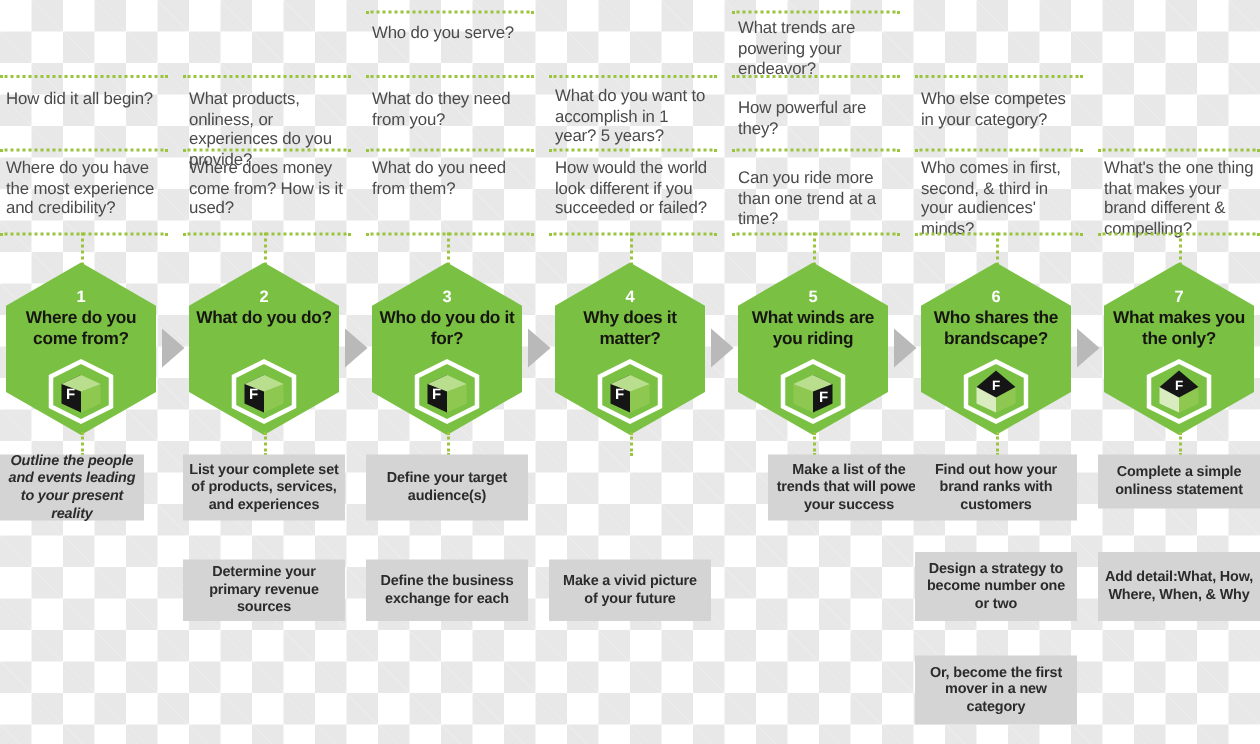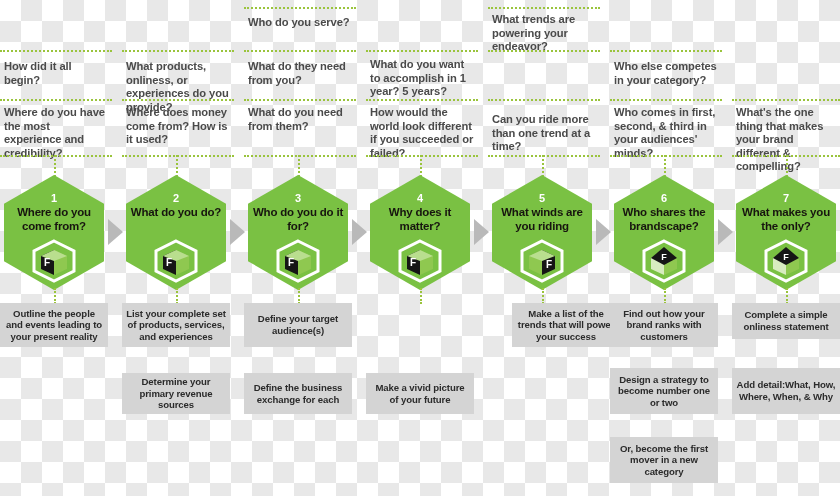--- a/index.html
+++ b/index.html
@@ -21,21 +21,20 @@
     background-position:0 0, 21px 21px;
   }
   .qcell{
     position:absolute;
     box-sizing:border-box;
     padding:0 4px;
     color:#4a4a4a;
     font-size:11.2px;
     line-height:13.6px;
     letter-spacing:-0.1px;
-    font-weight:bold;
   }
   .qcell span{display:block;}
   .sep{
     position:absolute;
     height:0;
     border-top:2px dotted #9ac43c;
   }
   .vsep{
     position:absolute;
     width:0;
@@ -149,20 +148,23 @@
     <span>How would the world look different if you succeeded or failed?</span>
   </div>
   <div class="sep" style="left:366px;top:155px;width:112px;"></div>
   <div class="vsep" style="left:420px;top:155px;height:22px;"></div>
 
   <div class="sep" style="left:488px;top:7px;width:112px;"></div>
   <div class="qcell" style="left:488px;top:13px;width:112px;">
     <span>What trends are powering your endeavor?</span>
   </div>
   <div class="sep" style="left:488px;top:50px;width:112px;"></div>
+  <div class="qcell" style="left:488px;top:66px;width:112px;">
+    <span>How powerful are they?</span>
+  </div>
   <div class="sep" style="left:488px;top:99px;width:112px;"></div>
   <div class="qcell" style="left:488px;top:113px;width:112px;">
     <span>Can you ride more than one trend at a time?</span>
   </div>
   <div class="sep" style="left:488px;top:155px;width:112px;"></div>
   <div class="vsep" style="left:542px;top:155px;height:22px;"></div>
 
   <div class="sep" style="left:610px;top:50px;width:112px;"></div>
   <div class="qcell" style="left:610px;top:60px;width:112px;">
     <span>Who else competes in your category?</span>
@@ -287,21 +289,21 @@
   </div>
 
   <div class="vsep" style="left:54px;top:288px;height:16px;"></div>
   <div class="vsep" style="left:176px;top:288px;height:16px;"></div>
   <div class="vsep" style="left:298px;top:288px;height:16px;"></div>
   <div class="vsep" style="left:420px;top:288px;height:16px;"></div>
   <div class="vsep" style="left:542px;top:288px;height:16px;"></div>
   <div class="vsep" style="left:664px;top:288px;height:16px;"></div>
   <div class="vsep" style="left:786px;top:288px;height:16px;"></div>
 
-  <div class="abox" style="left:0px;top:303px;width:108px;height:44px;">
+  <div class="abox" style="left:0px;top:303px;width:96px;height:44px;font-style:italic;">
     <span>Outline the people and events leading to your present reality</span>
   </div>
 
   <div class="abox" style="left:122px;top:303px;width:108px;height:44px;">
     <span>List your complete set of products, services, and experiences</span>
   </div>
   <div class="abox" style="left:122px;top:373px;width:108px;height:41px;">
     <span>Determine your primary revenue sources</span>
   </div>
 

